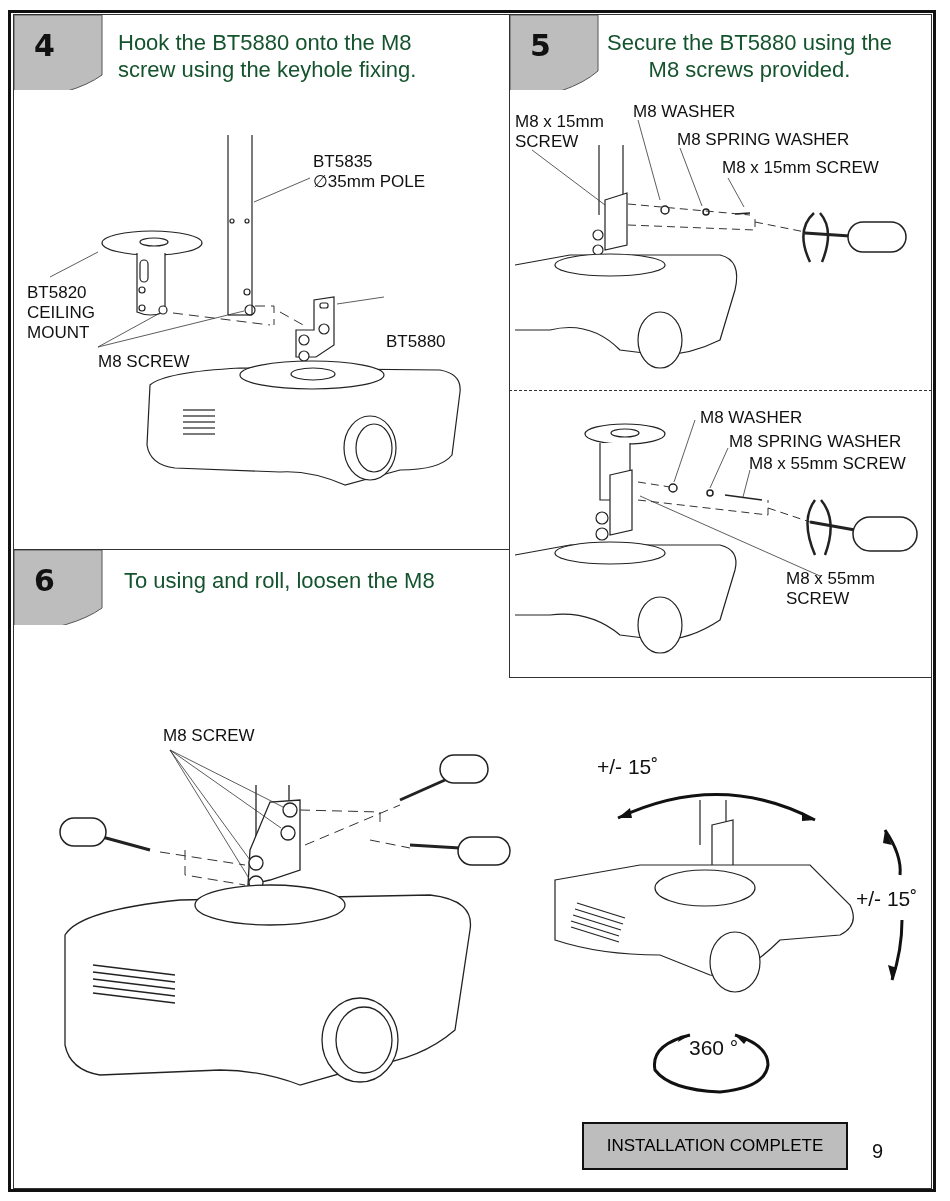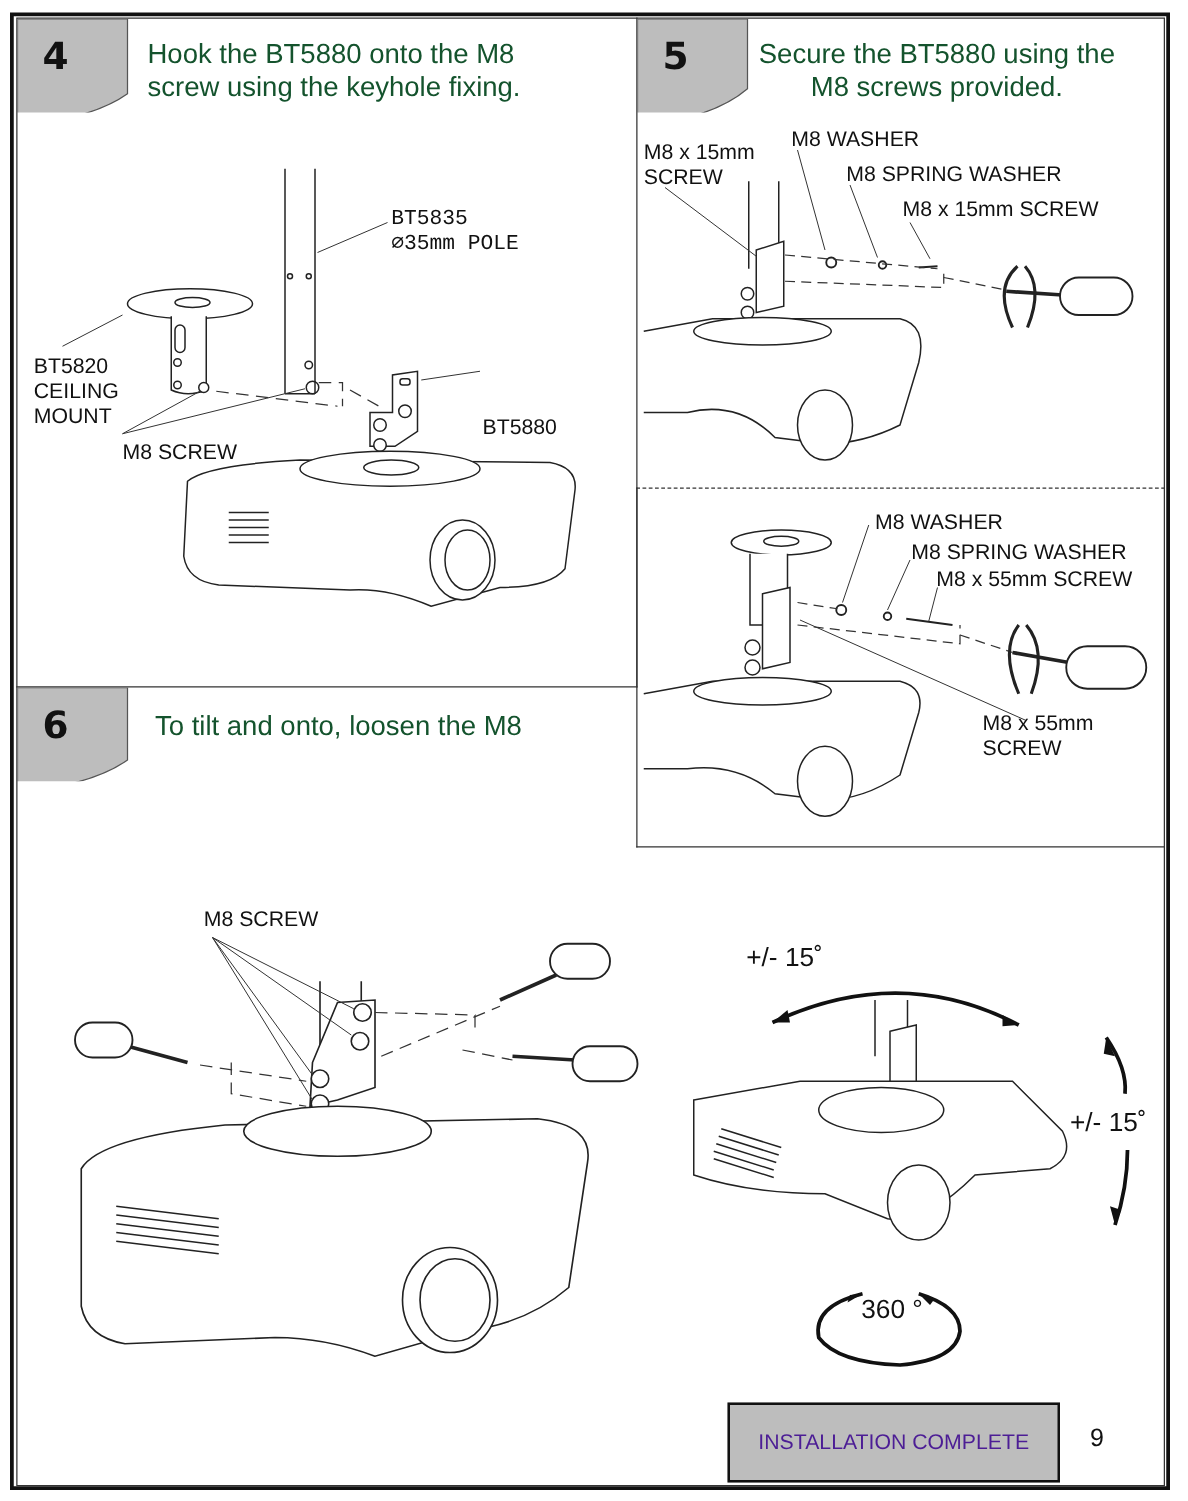--- a/index.html
+++ b/index.html
@@ -11,23 +11,23 @@
          border:1px solid #333; box-sizing:border-box; }
   .line { position:absolute; background:#333; }
   .dashed-h { position:absolute; height:0; border-top:1.5px dashed #333; }
   .tab { position:absolute; }
   .step-num { position:absolute; font-family:"DejaVu Sans", sans-serif; font-weight:bold;
          font-size:30px; letter-spacing:1px; color:#111; }
   .instr { position:absolute; font-size:22px; line-height:27px; color:#14532d; }
   .lbl { position:absolute; font-size:17px; line-height:20px; color:#111; white-space:nowrap; }
   .deg { position:absolute; font-size:21px; color:#111; white-space:nowrap; }
   svg.ill { position:absolute; overflow:visible; }
-  .complete { position:absolute; left:582px; top:1122px; width:266px; height:64px;
+  .complete { position:absolute; left:582px; top:1122px; width:266px; height:48px;
          background:#bdbdbd; border:2px solid #111; box-sizing:border-box;
-         font-size:17px; display:flex; align-items:center; justify-content:center; color:#4c1d95; }
+         font-size:17px; display:flex; align-items:center; justify-content:center; color:#000000; }
   .pagenum { position:absolute; left:872px; top:1140px; font-size:20px; }
 </style>
 </head>
 <body>
 
 <div class="frame-outer"></div>
 <div class="frame-inner"></div>
 
 <div class="line" style="left:509px;top:14px;width:1px;height:536px;"></div>
 <div class="line" style="left:13px;top:549px;width:497px;height:1px;"></div>
@@ -98,21 +98,21 @@
           <line x1="183" y1="416" x2="215" y2="416"></line>
           <line x1="183" y1="422" x2="215" y2="422"></line>
           <line x1="183" y1="428" x2="215" y2="428"></line>
           <line x1="183" y1="434" x2="215" y2="434"></line>
         </g>
       <ellipse cx="370" cy="448" rx="26" ry="32"></ellipse>
       <ellipse cx="374" cy="448" rx="18" ry="24"></ellipse>
     </g>
   </svg>
 
-  <div class="lbl" style="left:313px;top:166px;font-family:Liberation Mono, monospace;">
+  <div class="lbl" style="left:313px;top:152px;">
     <div>BT5835</div>
     <div>∅35mm POLE</div>
   </div>
   <div class="lbl" style="left:27px;top:283px;">
     <div>BT5820</div>
     <div>CEILING</div>
     <div>MOUNT</div>
   </div>
   <div class="lbl" style="left:386px;top:289px;margin-top:43px;">BT5880</div>
   <div class="lbl" style="left:98px;top:352px;">M8 SCREW</div>
@@ -214,21 +214,21 @@
     <div>SCREW</div>
   </div>
 </section>
 
 <section>
   <svg class="tab" style="left:14px;top:550px" width="90" height="75">
     <path d="M0 0 H88 V58 Q60 78 0 84 Z" fill="#bdbdbd" stroke="#555" stroke-width="1"></path>
   </svg>
   <div class="step-num" style="left:34px;top:563px;">6</div>
   <div class="instr" style="left:124px;top:567px;">
-    <div>To tilt and onto, loosen the M8</div>
+    <div>To using and roll, loosen the M8</div>
   </div>
 
   <svg class="ill" style="left:0;top:700px" width="520" height="400">
     <g fill="#fff" stroke="#222" stroke-width="1.3">
       <line x1="256" y1="85" x2="256" y2="140"></line>
         <line x1="289" y1="85" x2="289" y2="140"></line>
       <path d="M250 150 L270 102 L300 100 L300 170 L270 180 L248 185 Z"></path>
       <circle cx="290" cy="110" r="7"></circle>
         <circle cx="288" cy="133" r="7"></circle>
       <circle cx="256" cy="163" r="7"></circle>

